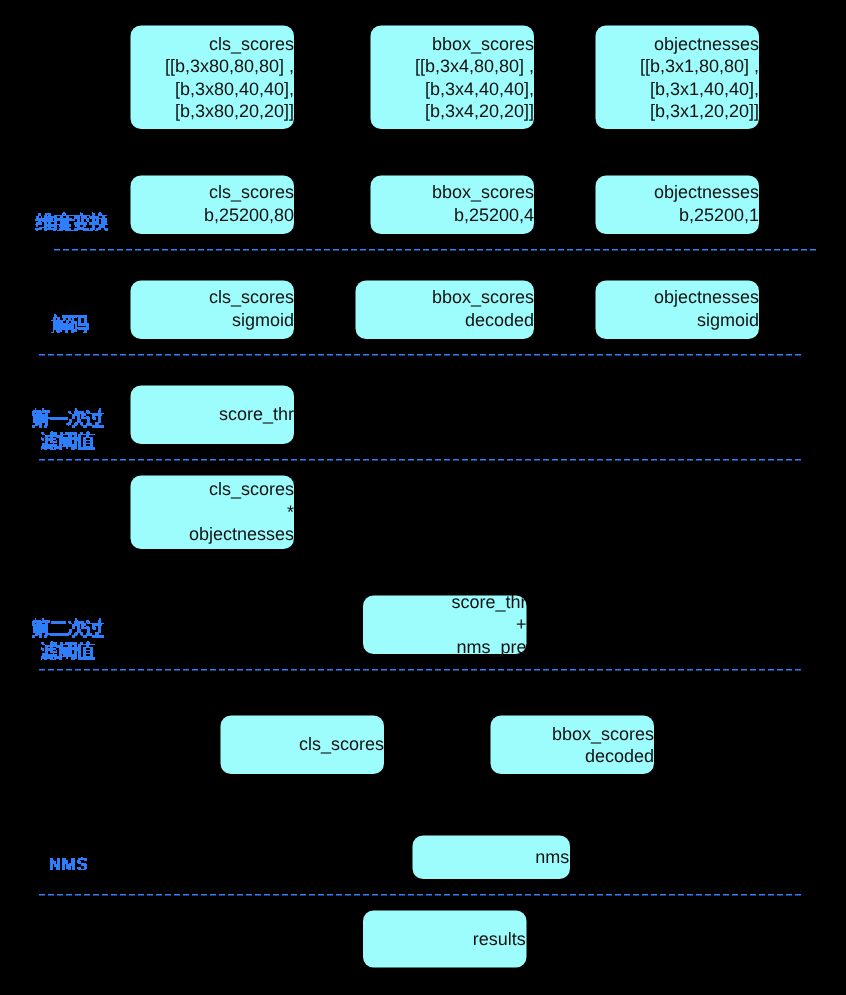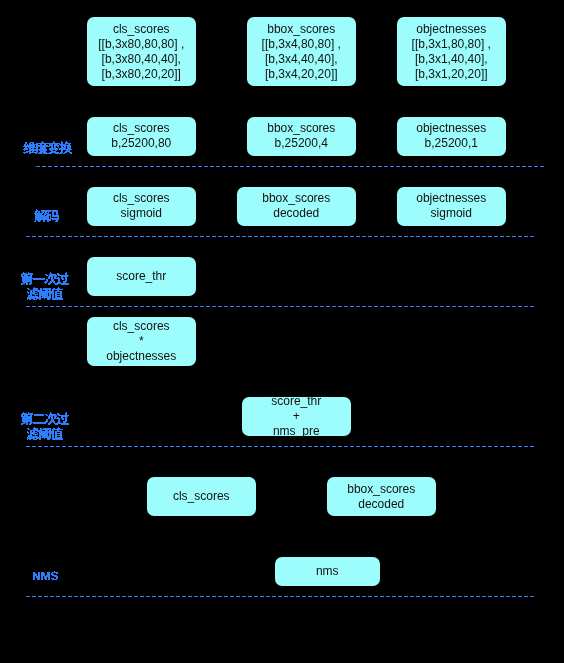--- a/index.html
+++ b/index.html
@@ -1,21 +1,21 @@
 <!DOCTYPE html>
 <html><head>
 <meta charset="utf-8">
 <style>
   html,body{margin:0;padding:0;background:#000;}
   body{width:564px;height:663px;overflow:hidden;
        font-family:"Liberation Sans",sans-serif;}
   #stage{position:relative;width:564px;height:663px;background:#000;will-change:transform;}
 
   .box{position:absolute;background:#9dfcfc;border-radius:7px;color:#111;
-       display:flex;flex-direction:column;align-items:center;justify-content:center;
+       display:flex;flex-direction:column;align-items:flex-end;justify-content:center;
        font-size:12px;line-height:15px;text-align:center;white-space:nowrap;}
   .box .ln{display:block;}
 
   .sep{position:absolute;height:1px;
        background-image:repeating-linear-gradient(to right,#2f7ffd 0 4px,transparent 4px 6px);}
 
   .cjk{position:absolute;fill:#2e7efc;shape-rendering:crispEdges;overflow:visible;}
 </style>
 </head>
 <body>
@@ -115,14 +115,17 @@
   <div class="box" style="left:146.5px;top:477px;width:109.5px;height:39px;">
     <span class="ln">cls_scores</span>
   </div>
   <div class="box" style="left:326.5px;top:477px;width:109.5px;height:39px;">
     <span class="ln">bbox_scores</span>
     <span class="ln">decoded</span>
   </div>
   <div class="box" style="left:244px;top:556.5px;width:104.5px;height:29.5px;margin-left:31px;">
     <span class="ln">nms</span>
   </div>
+  <div class="box" style="left:242px;top:607px;width:108.5px;height:38px;">
+    <span class="ln">results</span>
+  </div>
 
 </div>
 
 </body></html>

